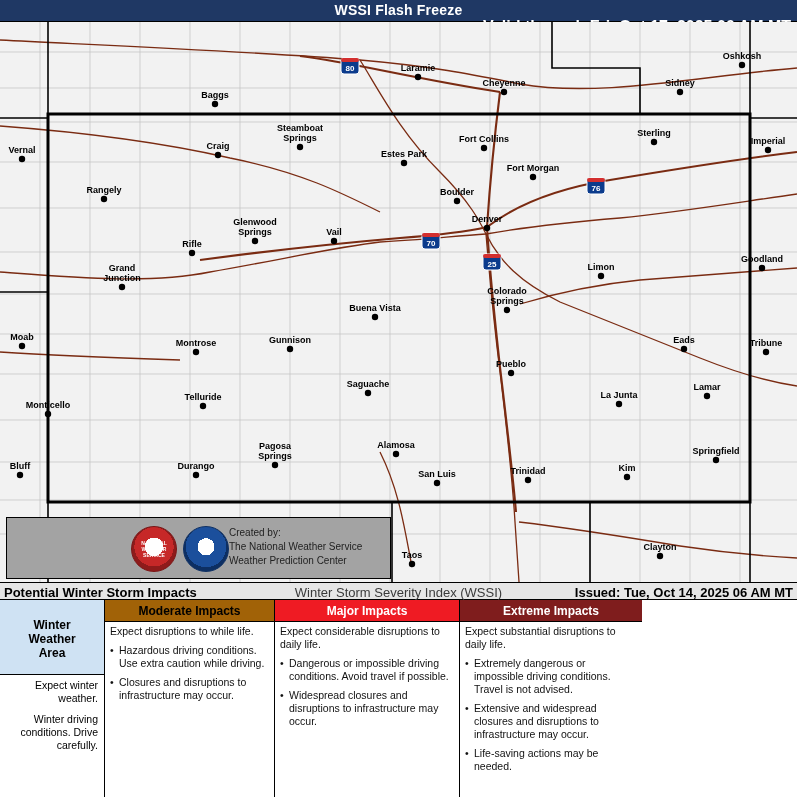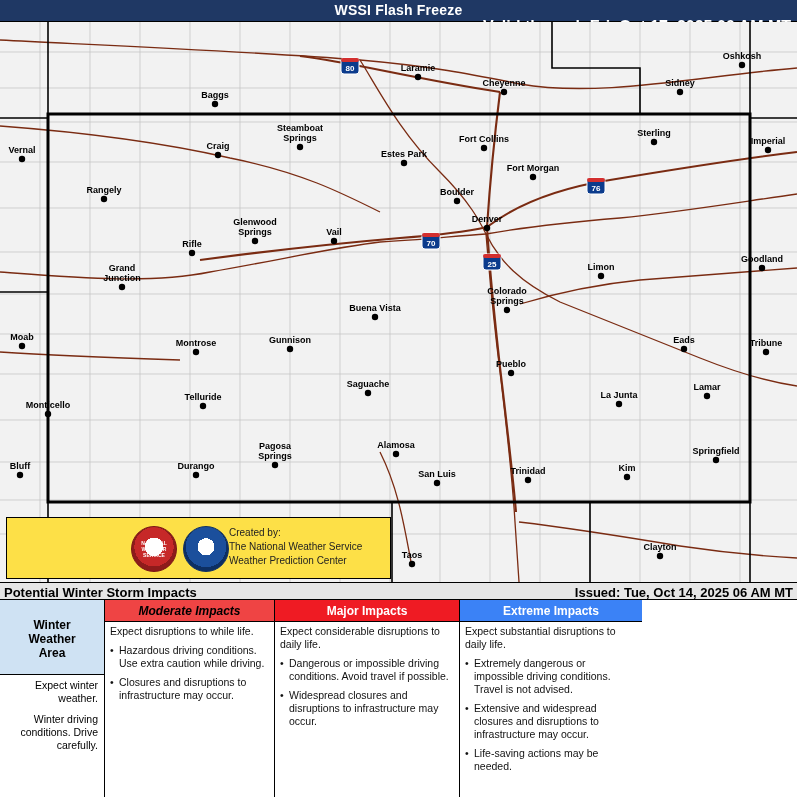--- a/index.html
+++ b/index.html
@@ -87,21 +87,21 @@
     text-anchor: middle;
   }
 
   
   .creditbox {
     position: absolute;
     left: 6px;
     top: 495px;
     width: 385px;
     height: 62px;
-    background: #fde047;
+    background: #a3a3a3;
     border: 1px solid #000000;
     box-sizing: border-box;
     padding-left: 16px;
   }
   .credit-text {
     position: absolute;
     left: 222px;
     top: 8px;
     font-size: 10px;
     color: #222222;
@@ -531,57 +531,58 @@
       <div class="credit-text">
         <div>Created by:</div>
         <div>The National Weather Service</div>
         <div>Weather Prediction Center</div>
       </div>
     </div>
   </div>
 
   <div class="impacts-header">
     <span class="left">Potential Winter Storm Impacts</span>
+    <span class="center">Winter Storm Severity Index (WSSI)</span>
     <span class="right">Issued: Tue, Oct 14, 2025 06 AM MT</span>
   </div>
 
   <div class="legend" id="legend-root">
       <div class="legend-col col-winter" style="width: 105px;">
         <div class="wtitle" style="background: rgb(207, 226, 243); border-bottom: 1px solid rgb(0, 0, 0); height: 56px;">
           <div style="white-space: pre-line; color: rgb(0, 0, 0);">Winter
 Weather
 Area</div>
         </div>
         <div class="wbody">
           <p style="margin: 0px 0px 8px;">Expect winter weather.</p>
           <p style="margin: 0px 0px 8px;">Winter driving conditions. Drive carefully.</p>
         </div>
       </div>
       <div class="legend-col" style="width: 170px;">
-        <div class="swatch" style="background: #ef4444; font-style: italic;">
+        <div class="swatch" style="background: #a16207;">
           <div class="swatch-label">Moderate Impacts</div>
         </div>
         <div class="col-body">
           <p>Expect disruptions to while life.</p>
           <div class="bullet">Hazardous driving conditions. Use extra caution while driving.</div>
           <div class="bullet">Closures and disruptions to infrastructure may occur.</div>
         </div>
       </div>
       <div class="legend-col" style="width: 185px;">
         <div class="swatch" style="background: rgb(239, 27, 35);">
           <div class="swatch-label white-text">Major Impacts</div>
         </div>
         <div class="col-body">
           <p>Expect considerable disruptions to daily life.</p>
           <div class="bullet">Dangerous or impossible driving conditions. Avoid travel if possible.</div>
           <div class="bullet">Widespread closures and disruptions to infrastructure may occur.</div>
         </div>
       </div>
       <div class="legend-col" style="width: 182px;">
-        <div class="swatch" style="background: #3b82f6; align-items: center;">
+        <div class="swatch" style="background: #7f1d1d; align-items: center;">
           <div class="swatch-label white-text">Extreme Impacts</div>
         </div>
         <div class="col-body">
           <p>Expect substantial disruptions to daily life.</p>
           <div class="bullet">Extremely dangerous or impossible driving conditions. Travel is not advised.</div>
           <div class="bullet">Extensive and widespread closures and disruptions to infrastructure may occur.</div>
           <div class="bullet">Life-saving actions may be needed.</div>
         </div>
       </div>
     </div>

